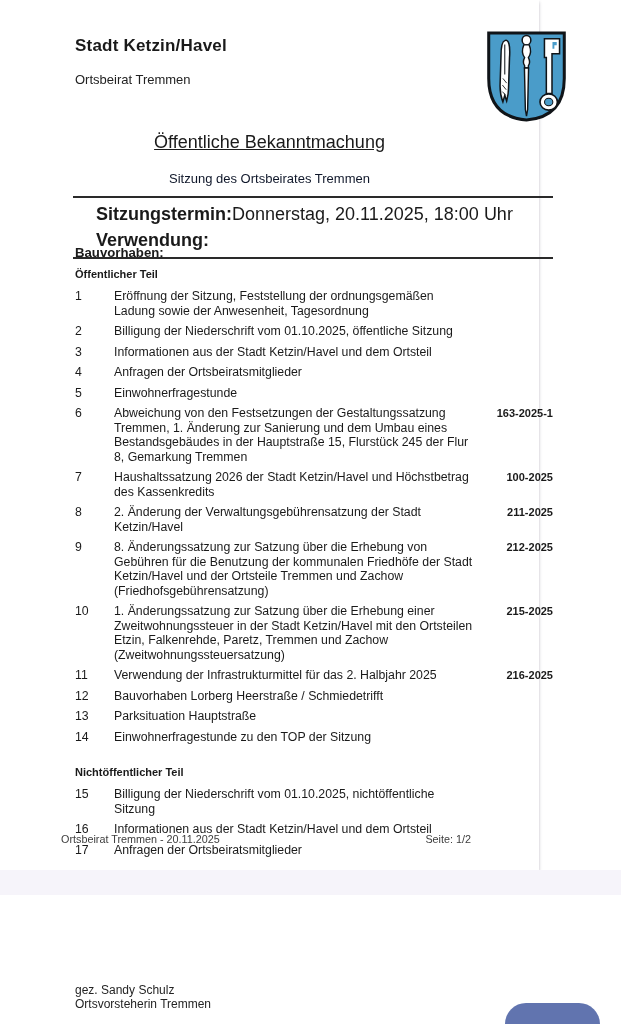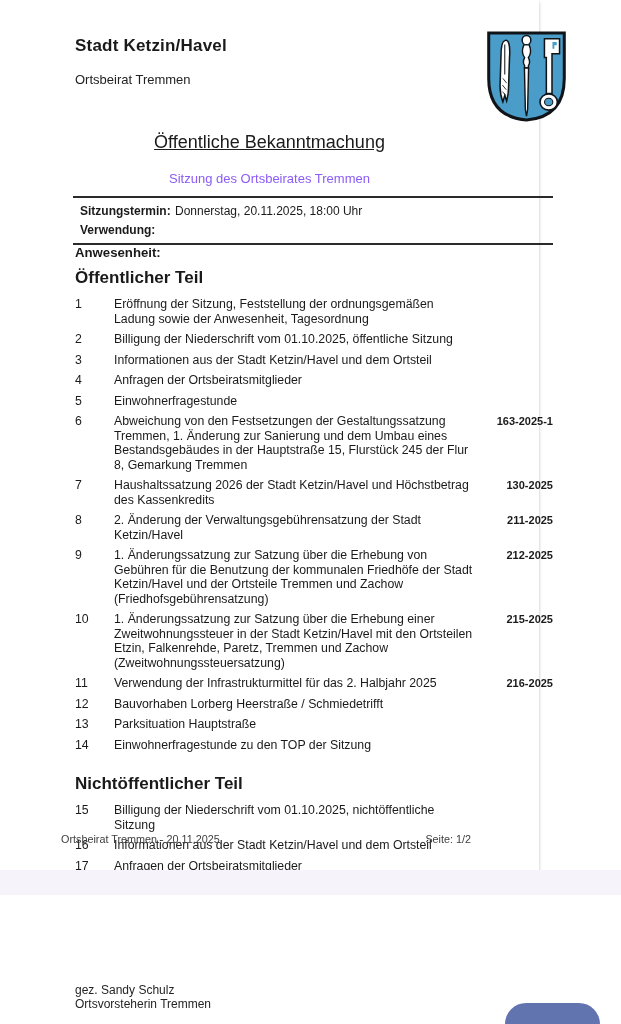--- a/index.html
+++ b/index.html
@@ -23,35 +23,35 @@
   .org-dept   { font-size:13px; margin-top:16px; color:#222; }
 
   .crest { position:absolute; top:29px; left:484px; width:85px; height:95px; }
 
   .doc-title {
     position:absolute; top:132px; left:0; width:100%;
     text-align:center; font-size:18px; color:#1b1b1b;text-decoration:underline;
   }
   .doc-subtitle {
     position:absolute; top:171px; left:0; width:100%;
-    text-align:center; font-size:13px; color:#8b5cf6;
+    text-align:center; font-size:13px; color:#0f172a;
   }
 
   .info-table {
     position:absolute; top:196px; left:73px; width:480px;
     border-top:2px solid #2a2a2a; border-bottom:2px solid #2a2a2a;
     padding:3px 0 4px 0;
   }
-  .info-row { display:flex; padding:2.5px 0 2.5px 7px; font-size:12px; }
+  .info-row { display:flex; padding:2.5px 0 2.5px 7px; font-size:18px;margin-left:16px; }
   .info-label { flex:0 0 95px; font-weight:bold; }
   .info-value { flex:1; }
 
   .agenda { position:absolute; top:245px; left:75px; width:478px; }
   .agenda-heading { font-size:13.2px; font-weight:bold; margin-bottom:8px; }
-  .section-heading { font-size:17px; font-weight:bold; margin:0 0 9px 0; }
+  .section-heading { font-size:11px; font-weight:bold; margin:0 0 9px 0; }
   .section-2 { margin-top:22px; }
 
   .agenda-item { display:flex; margin-bottom:6px; font-size:12.3px; line-height:14.5px; }
   .agenda-item .num { flex:0 0 39px; }
   .agenda-item .txt { flex:0 1 366px; padding-right:6px; }
   .agenda-item .ref { flex:1; text-align:right; font-weight:bold; font-size:11px; white-space:nowrap; }
 
   .page-footer {
     position:absolute; left:61px; right:68px; top:833px;
     display:flex; justify-content:space-between;
@@ -123,21 +123,21 @@
     <span class="info-label">Sitzungstermin:</span>
     <span class="info-value">Donnerstag, 20.11.2025, 18:00 Uhr</span>
   </div>
 
   <div class="info-row">
     <span class="info-label">Verwendung:</span>
   </div>
 </div>
 
     <div class="agenda">
-      <div class="agenda-heading">Anwesenheit:</div>
+      <div class="agenda-heading">Bauvorhaben:</div>
 
       <div class="section-1">
         <div class="section-heading">Öffentlicher Teil</div>
         <div>
   <div class="agenda-item">
     <span class="num">1</span>
     <span class="txt">Eröffnung der Sitzung, Feststellung der ordnungsgemäßen Ladung sowie der Anwesenheit, Tagesordnung</span>
     <span class="ref"></span>
   </div>
 
@@ -167,32 +167,32 @@
 
   <div class="agenda-item">
     <span class="num">6</span>
     <span class="txt">Abweichung von den Festsetzungen der Gestaltungssatzung Tremmen, 1. Änderung zur Sanierung und dem Umbau eines Bestandsgebäudes in der Hauptstraße 15, Flurstück 245 der Flur 8, Gemarkung Tremmen</span>
     <span class="ref">163-2025-1</span>
   </div>
 
   <div class="agenda-item">
     <span class="num">7</span>
     <span class="txt">Haushaltssatzung 2026 der Stadt Ketzin/Havel und Höchstbetrag des Kassenkredits</span>
-    <span class="ref">130-2025</span>
+    <span class="ref">100-2025</span>
   </div>
 
   <div class="agenda-item">
     <span class="num">8</span>
     <span class="txt">2. Änderung der Verwaltungsgebührensatzung der Stadt Ketzin/Havel</span>
     <span class="ref">211-2025</span>
   </div>
 
   <div class="agenda-item">
     <span class="num">9</span>
-    <span class="txt">1. Änderungssatzung zur Satzung über die Erhebung von Gebühren für die Benutzung der kommunalen Friedhöfe der Stadt Ketzin/Havel und der Ortsteile Tremmen und Zachow (Friedhofsgebührensatzung)</span>
+    <span class="txt">8. Änderungssatzung zur Satzung über die Erhebung von Gebühren für die Benutzung der kommunalen Friedhöfe der Stadt Ketzin/Havel und der Ortsteile Tremmen und Zachow (Friedhofsgebührensatzung)</span>
     <span class="ref">212-2025</span>
   </div>
 
   <div class="agenda-item">
     <span class="num">10</span>
     <span class="txt">1. Änderungssatzung zur Satzung über die Erhebung einer Zweitwohnungssteuer in der Stadt Ketzin/Havel mit den Ortsteilen Etzin, Falkenrehde, Paretz, Tremmen und Zachow (Zweitwohnungssteuersatzung)</span>
     <span class="ref">215-2025</span>
   </div>
 
   <div class="agenda-item">

